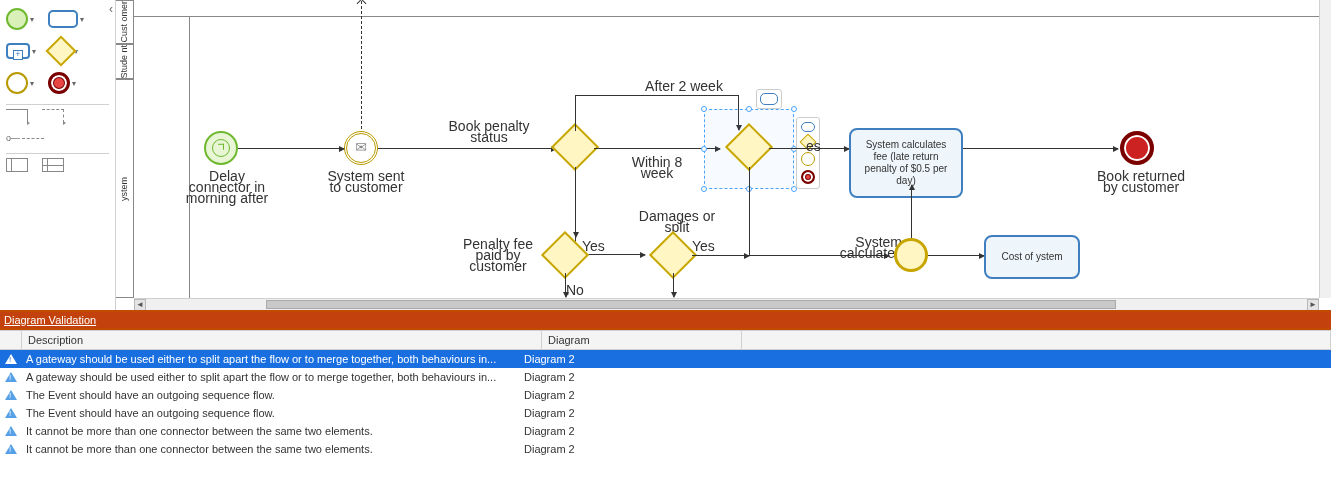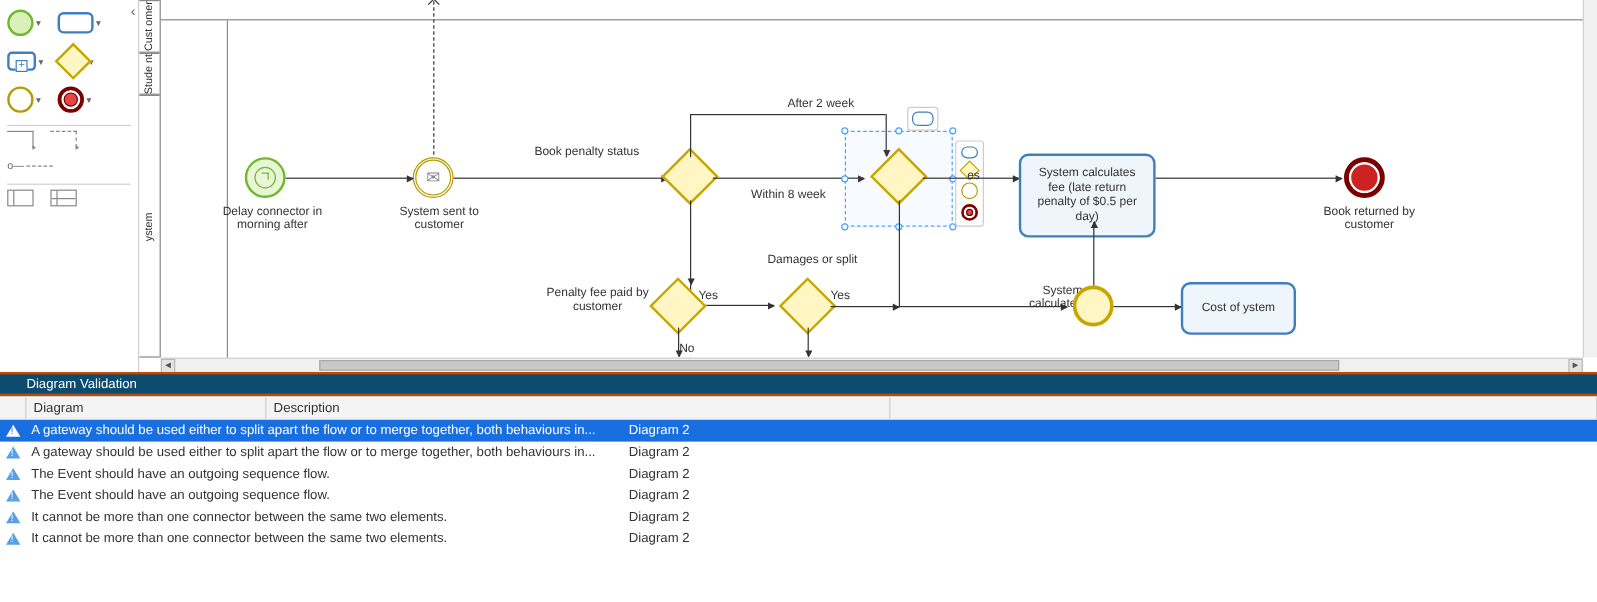--- a/index.html
+++ b/index.html
@@ -45,41 +45,41 @@
   .timer { border:2px solid #6fb92e; background:#e8f6d6; }
   .timer::after{content:"";position:absolute;left:50%;top:50%;width:16px;height:16px;border:1.5px solid #6fb92e;border-radius:50%;transform:translate(-50%,-50%);}
   .timer::before{content:"";position:absolute;left:50%;top:50%;width:5px;height:5px;border-top:1.5px solid #6fb92e;border-right:1.5px solid #6fb92e;transform:translate(-50%,-70%);}
   .msg { border:3px double #b89a00; background:#fff; }
   .msg::after{content:"✉";position:absolute;left:50%;top:50%;transform:translate(-50%,-55%);font-size:14px;color:#888;}
   .end-ev{ border:4px solid #7a0000; background:#c22; box-shadow: inset 0 0 0 2px #fff;}
   .gateway { width:34px; height:34px; border:2px solid #c7a600; background:#fff6c4; transform:rotate(45deg);}
   .gateway.sel{ background:#fff6c4; border-color:#c7a600; }
   .evgw { width:34px; height:34px; border:3px solid #c7a600; border-radius:50%; background:#fff6c4;}
   .task { border:2px solid #3f7fbf; background:#eef5fb; border-radius:8px; padding:6px 8px; font-size:10px; line-height:12px; display:flex; align-items:center; justify-content:center;}
-  .lbl { position:absolute; font-size:10px; color:#333; text-align:center; line-height:11px;}
+  .lbl { position:absolute; font-size:14px; color:#333; text-align:center; line-height:11px;}
   
   .hline{position:absolute;height:0;border-top:1.2px solid #333;}
   .vline{position:absolute;width:0;border-left:1.2px solid #333;}
   .vdash{position:absolute;width:0;border-left:1.2px dashed #333;}
   .arr-r::after{content:"";position:absolute;right:-1px;top:-3px;border-left:6px solid #333;border-top:3px solid transparent;border-bottom:3px solid transparent;}
   .arr-d::after{content:"";position:absolute;bottom:-1px;left:-3px;border-top:6px solid #333;border-left:3px solid transparent;border-right:3px solid transparent;}
   .arr-u::after{content:"";position:absolute;top:-1px;left:-3px;border-bottom:6px solid #333;border-left:3px solid transparent;border-right:3px solid transparent;}
   .open-u::after{content:"";position:absolute;top:-1px;left:-4px;width:6px;height:6px;border-left:1.2px solid #333;border-top:1.2px solid #333;transform:rotate(45deg);}
   
   .sel-box{position:absolute;border:1px dashed #4aa3ff; background:rgba(100,170,255,0.05);}
   .sel-handle{position:absolute;width:6px;height:6px;border:1px solid #4aa3ff;background:#fff;border-radius:50%;}
   .ctx-pal{position:absolute;background:#fff;border:1px solid #ccc;border-radius:3px;padding:4px;display:flex;flex-direction:column;gap:4px;align-items:center;}
   .ctx-top{position:absolute;background:#fff;border:1px solid #ccc;border-radius:3px;padding:3px;}
   
   .hsb{position:absolute;left:18px;right:12px;bottom:0;height:12px;background:#f0f0f0;border-top:1px solid #d0d0d0;}
   .hsb-thumb{position:absolute;left:132px;top:1px;height:9px;width:850px;background:#c9c9c9;border:1px solid #a9a9a9;}
   .hsb-btn{position:absolute;top:0;width:12px;height:12px;background:#e4e4e4;border:1px solid #b8b8b8;font-size:8px;text-align:center;line-height:10px;color:#555;}
   .vsb{position:absolute;right:0;top:0;width:12px;bottom:12px;background:#f0f0f0;border-left:1px solid #d0d0d0;}
   
-  .val-title{background:#0c4a6e;color:#fff;font-size:11px;padding:2px 22px;border-top:2px solid #c04a00;border-bottom:2px solid #c04a00;}
+  .val-title{background:#c2410c;color:#fff;font-size:11px;padding:2px 4px;border-top:2px solid #c04a00;border-bottom:2px solid #c04a00;text-decoration:underline;}
   .grid{flex:1;overflow:auto;border-top:1px solid #d0d0d0;}
   .ghead{display:flex;background:#f4f4f4;border-bottom:1px solid #d0d0d0;}
   .gh{padding:3px 6px;border-right:1px solid #d0d0d0;font-size:11px;}
   .gh.desc{width:520px;} .gh.diag{width:200px;}
   .ghead .spacer{flex:1;border-right:1px solid #d0d0d0;}
   .grow{display:flex;align-items:center;padding:1px 0;}
   .gicon{width:22px;display:flex;justify-content:center;}
   .warn-ic{width:0;height:0;border-left:6px solid transparent;border-right:6px solid transparent;border-bottom:10px solid #55a0e6;position:relative;}
   .warn-ic::after{content:"!";position:absolute;left:-2px;top:1px;font-size:8px;color:#fff;}
   .gc.desc{width:498px;padding:2px 4px;white-space:nowrap;overflow:hidden;text-overflow:ellipsis;}
@@ -265,22 +265,22 @@
         <div class="hsb-btn" style="right:0">►</div>
       </div>
       <div class="vsb"></div>
     </div>
   </div>
 
   <div class="val-title">Diagram Validation</div>
   <div class="grid">
     <div class="ghead">
       <div class="gh" style="width:22px"></div>
+      <div class="gh desc">Description</div>
       <div class="gh diag">Diagram</div>
-      <div class="gh desc">Description</div>
       <div class="spacer"></div>
     </div>
     <div id="grid-body">
         <div class="grow sel">
           <div class="gicon">
             <div class="warn-ic"></div>
           </div>
           <div class="gc desc">A gateway should be used either to split apart the flow or to merge together, both behaviours in...</div>
           <div class="gc diag">Diagram 2</div>
         </div>

